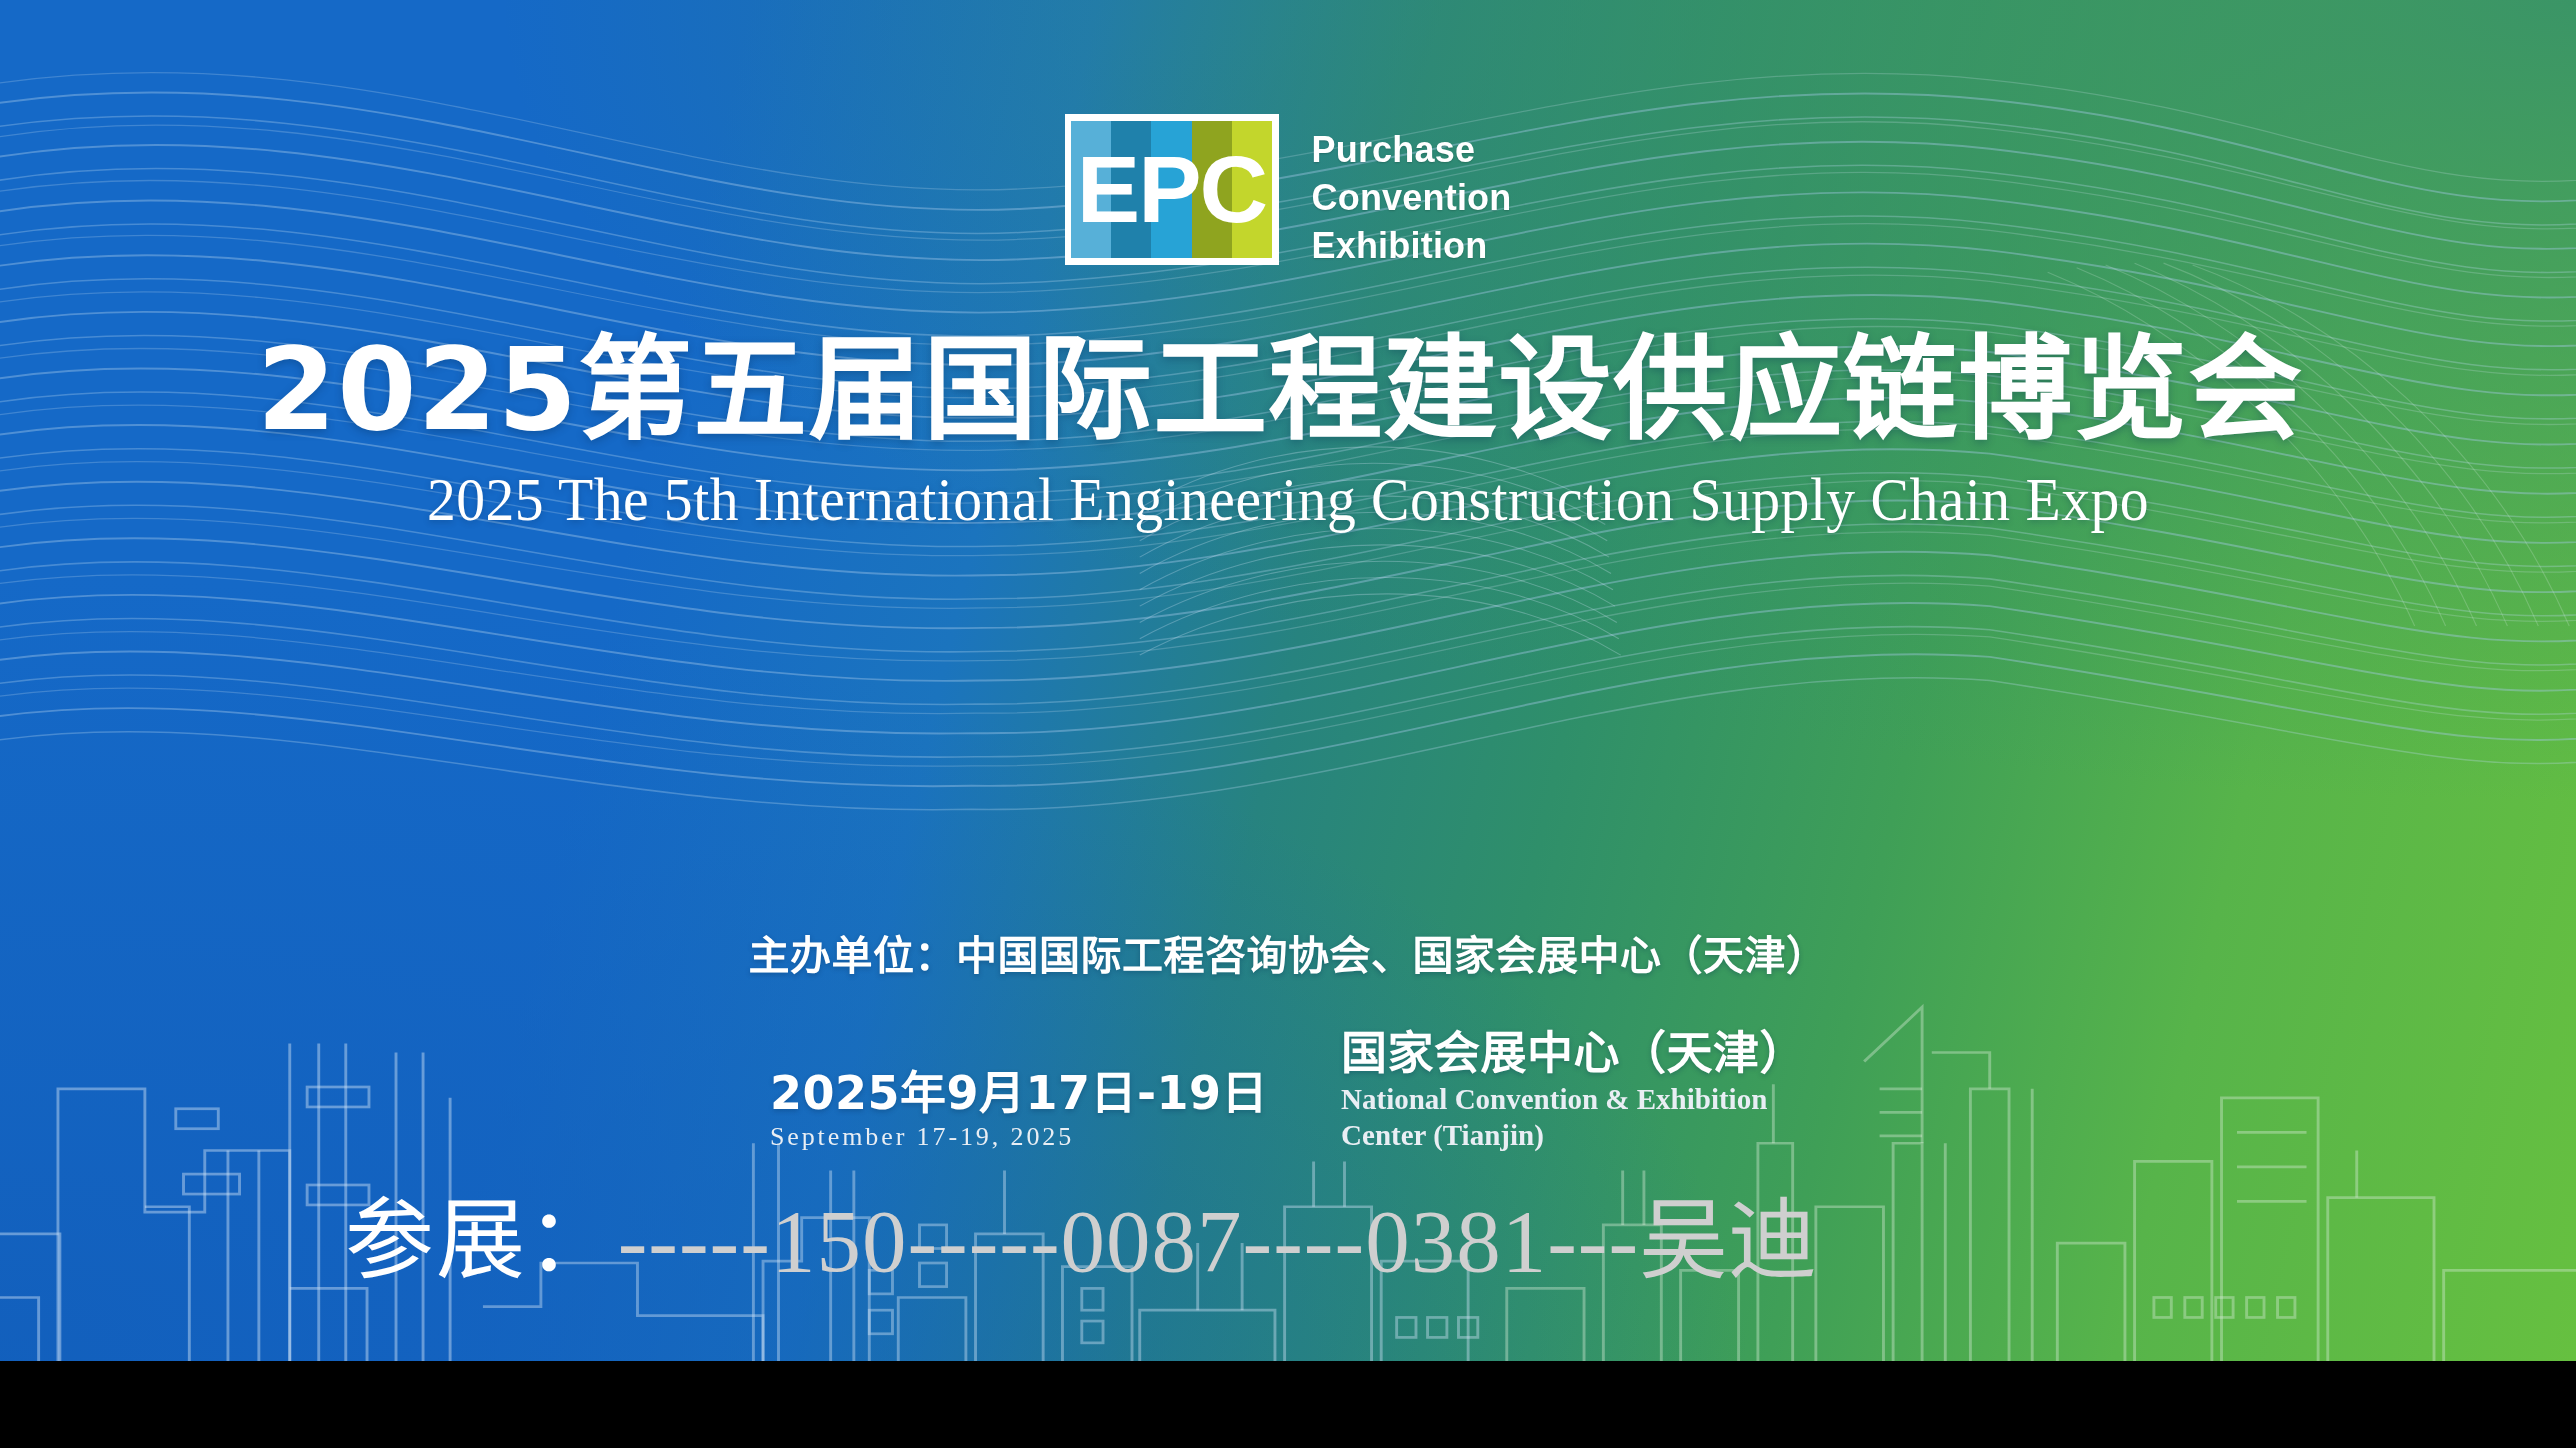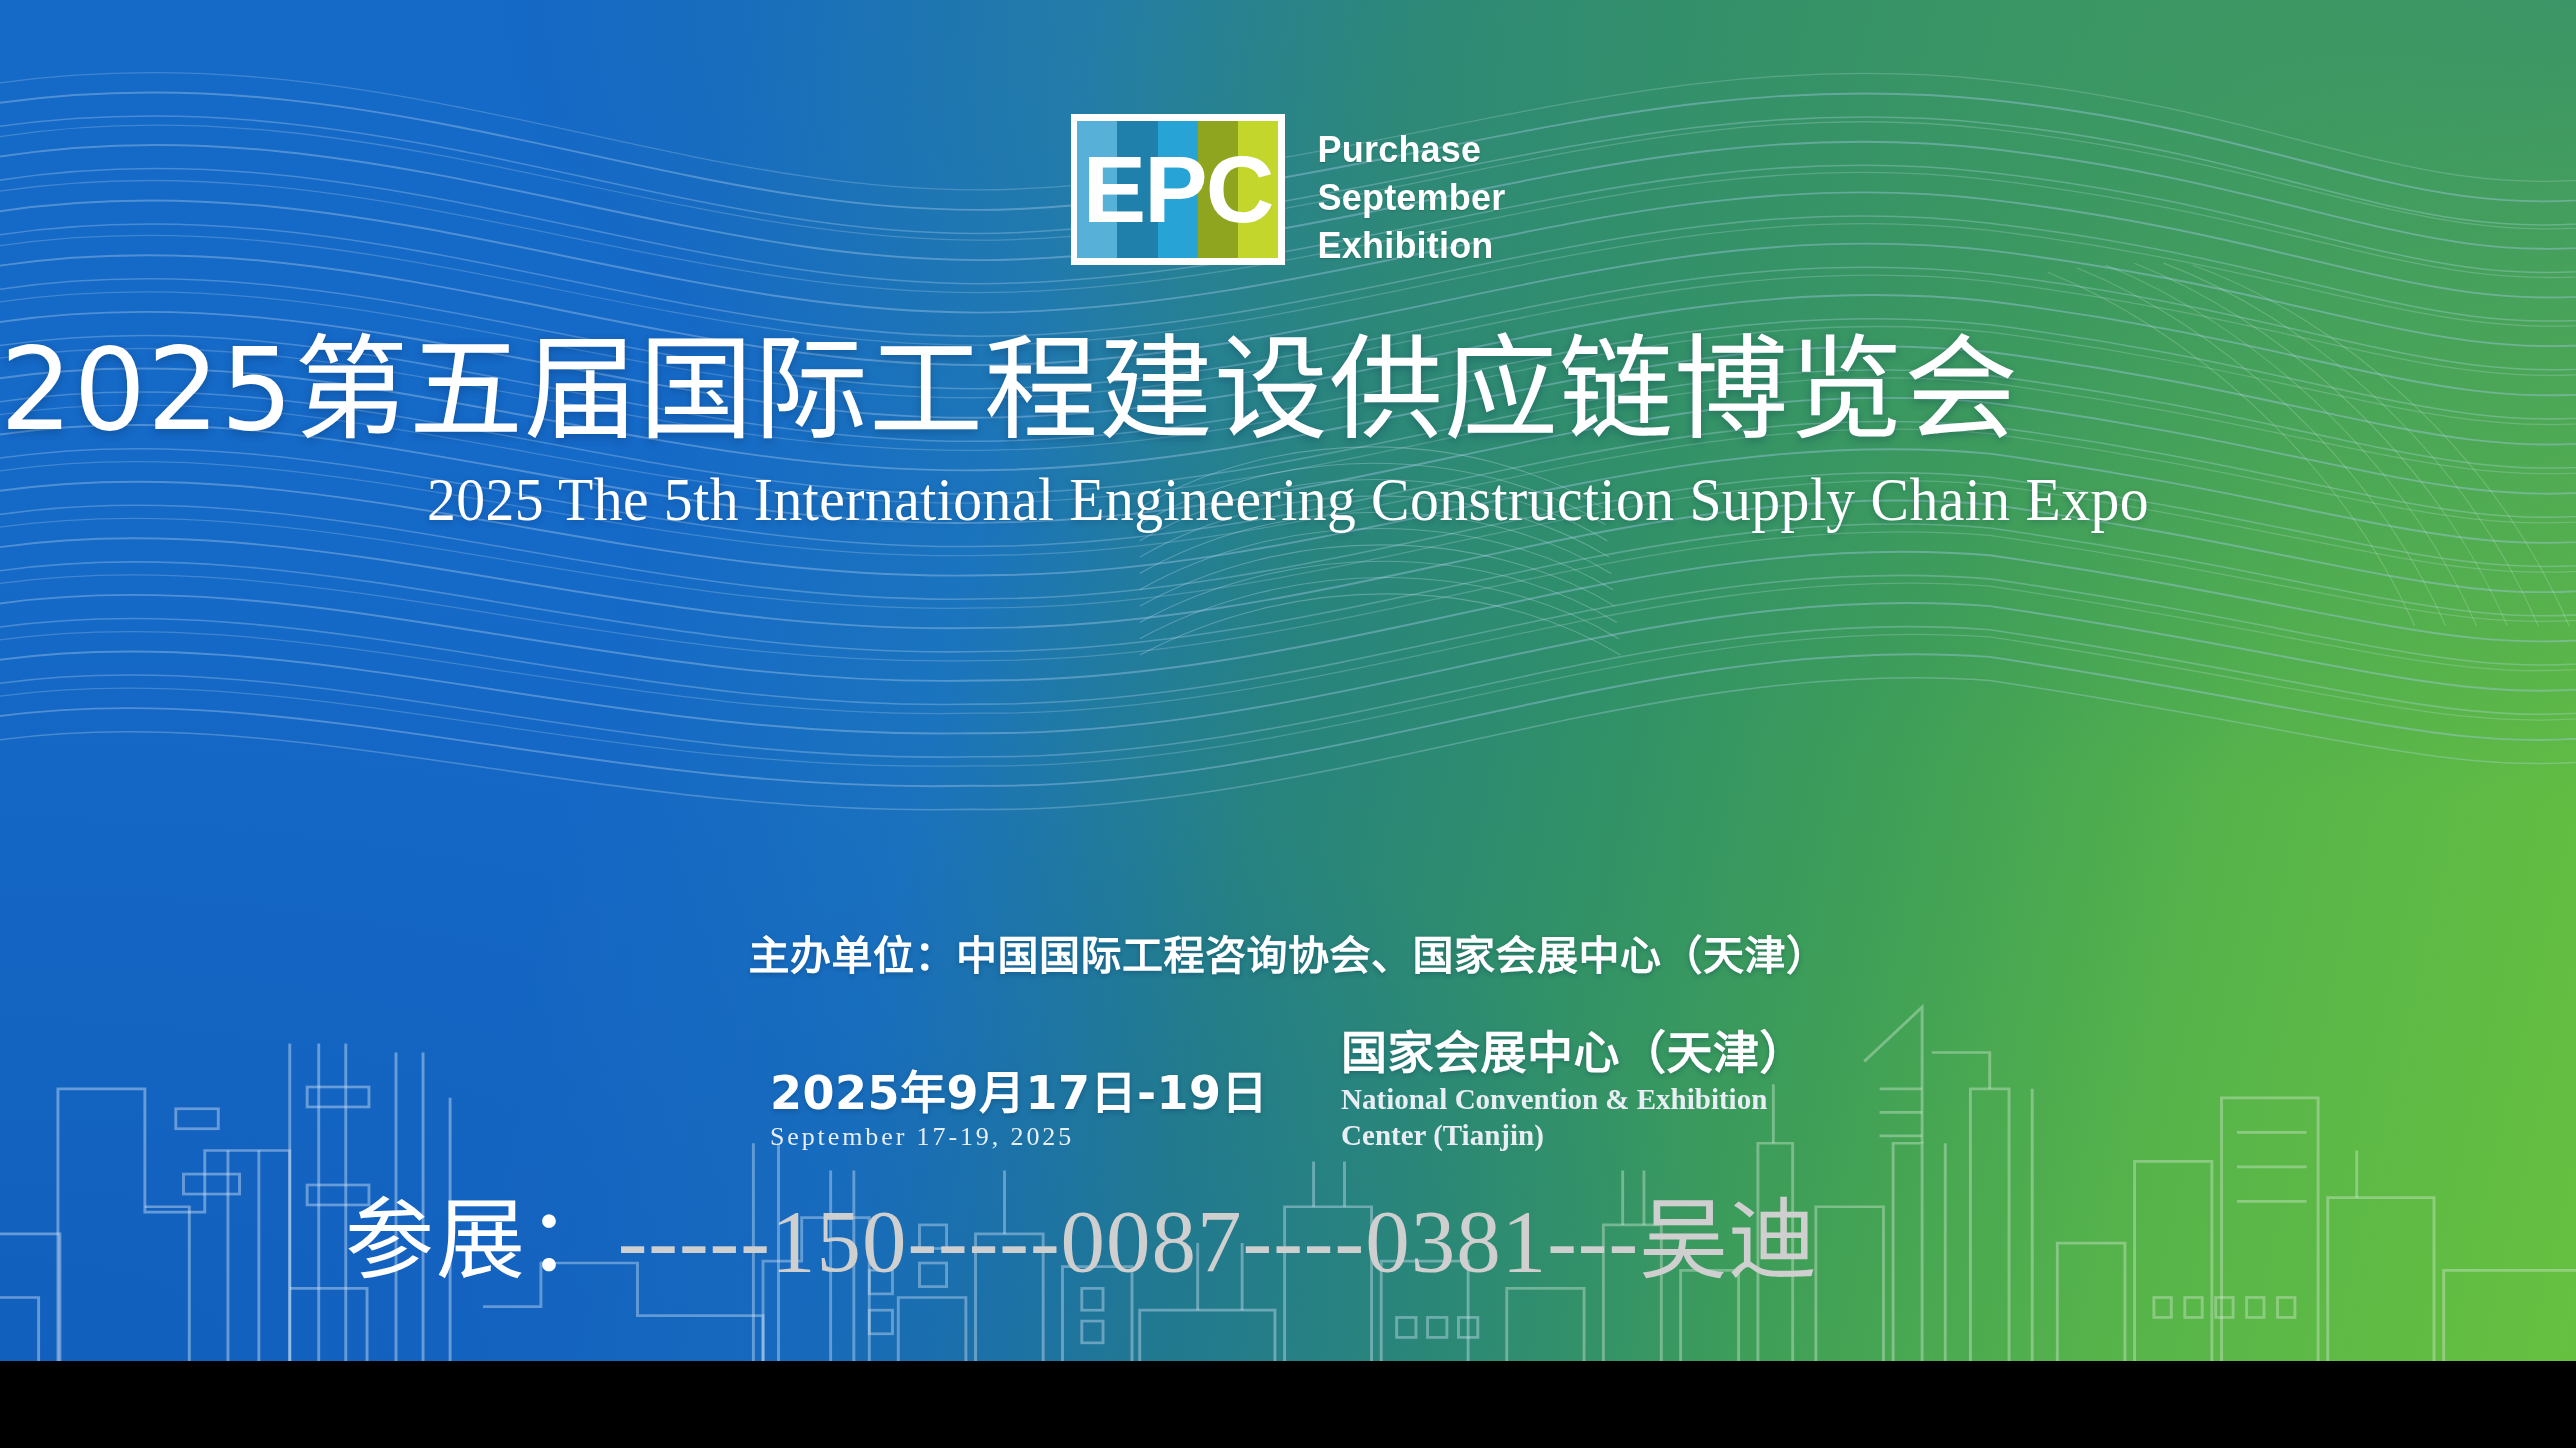--- a/index.html
+++ b/index.html
@@ -98,24 +98,24 @@
     letter-spacing: 0.2px;
     padding-top: 11.6px;
     text-shadow: 0 1px 1.9px rgba(0,0,0,.18);
   }
 
   
   .title-cn {
     position: absolute;
     left: 0; right: 16px;
     top: 333px;
-    text-align: left;
+    text-align: center;
     color: #ffffff;
     font-size: 114px;
-    font-weight: 400;
+    font-weight: 700;
     line-height: 1;
     letter-spacing: 1px;
     white-space: nowrap;
     text-shadow: 0 2.9px 8.7px rgba(0,40,80,.30);
     font-family: "DejaVu Sans", "Liberation Sans", sans-serif;
   }
   .title-en {
     position: absolute;
     left: 0; right: 0;
     top: 468px;
@@ -367,21 +367,21 @@
           <i style="background:#57b0d8"></i>
           <i style="background:#1f81ab"></i>
           <i style="background:#27a3d6"></i>
           <i style="background:#8fa41f"></i>
           <i style="background:#c3d62c"></i>
         </div>
         <div class="logo-letters">EPC</div>
       </div>
       <div class="logo-words">
         <div>Purchase</div>
-        <div>September</div>
+        <div>Convention</div>
         <div>Exhibition</div>
       </div>
     </div>
 
     <div class="title-cn">2025第五届国际工程建设供应链博览会</div>
 
     <div class="title-en">2025 The 5th International Engineering Construction Supply Chain Expo</div>
 
 
     <div class="organizer">主办单位：中国国际工程咨询协会、国家会展中心（天津）</div>

